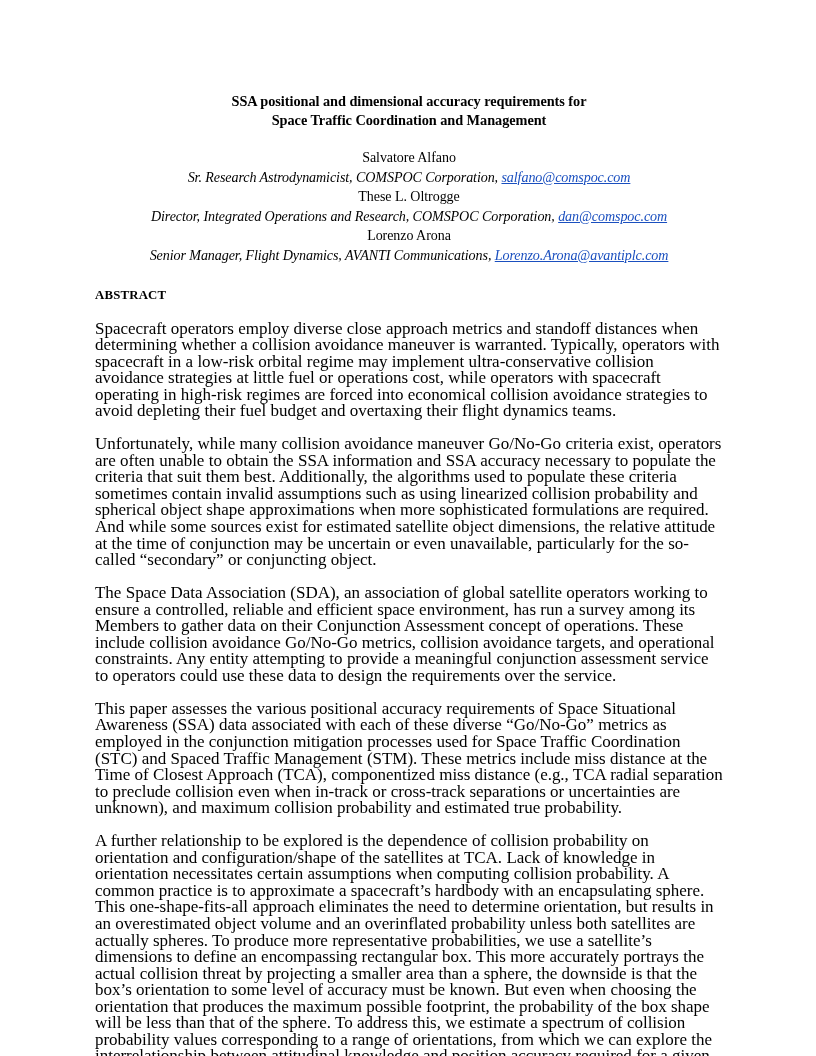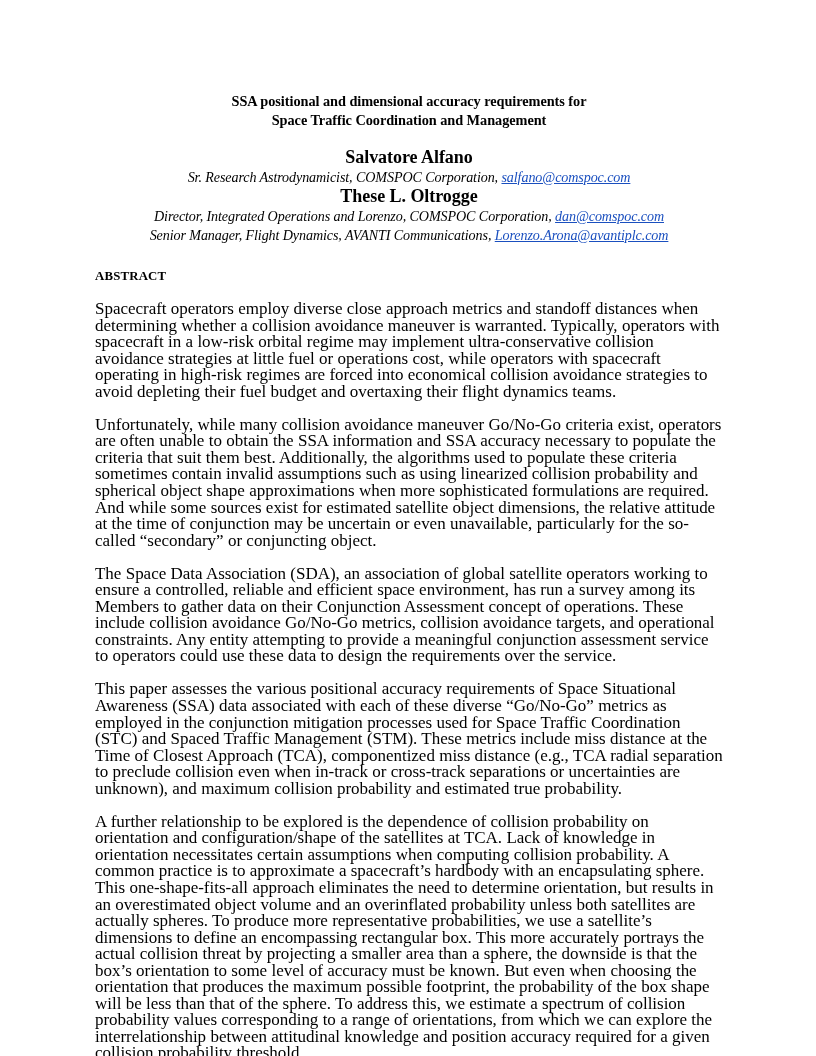--- a/index.html
+++ b/index.html
@@ -38,22 +38,22 @@
     letter-spacing: -0.05px;
   }
   .title-line { display: block; }
 
   
   .authors {
     margin-top: 18px;
     text-align: center;
   }
   .author-name {
-    font-weight: bold;
-    font-size: 18px;
+    font-weight: normal;
+    font-size: 14px;
     line-height: 19.5px;
     letter-spacing: -0.05px;
   }
   .author-affil {
     font-style: italic;
     font-size: 14.1px;
     line-height: 19.5px;
     letter-spacing: -0.1px;
     white-space: nowrap;
   }
@@ -97,22 +97,23 @@
       <span class="title-line">SSA positional and dimensional accuracy requirements for</span>
       <span class="title-line">Space Traffic Coordination and Management</span>
     </div>
 
     <div class="authors">
 
       <div class="author-name">Salvatore Alfano</div>
       <div class="author-affil"><span>Sr. Research Astrodynamicist, COMSPOC Corporation, </span><a class="email-link" href="#">salfano@comspoc.com</a></div>
 
       <div class="author-name">These L. Oltrogge</div>
-      <div class="author-affil"><span>Director, Integrated Operations and Lorenzo, COMSPOC Corporation, </span><a class="email-link" href="#">dan@comspoc.com</a></div>
+      <div class="author-affil"><span>Director, Integrated Operations and Research, COMSPOC Corporation, </span><a class="email-link" href="#">dan@comspoc.com</a></div>
 
+      <div class="author-name">Lorenzo Arona</div>
       <div class="author-affil"><span>Senior Manager, Flight Dynamics, AVANTI Communications, </span><a class="email-link" href="#">Lorenzo.Arona@avantiplc.com</a></div>
 
     </div>
 
     <div class="abstract-heading">ABSTRACT</div>
 
     <div class="body-text">
       <p class="para">Spacecraft operators employ diverse close approach metrics and standoff distances when determining whether a collision avoidance maneuver is warranted.  Typically, operators with spacecraft in a low-risk orbital regime may implement ultra-conservative collision avoidance strategies at little fuel or operations cost, while operators with spacecraft operating in high-risk regimes are forced into economical collision avoidance strategies to avoid depleting their fuel budget and overtaxing their flight dynamics teams.</p>
       <p class="para">Unfortunately, while many collision avoidance maneuver Go/No-Go criteria exist, operators are often unable to obtain the SSA information and SSA accuracy necessary to populate the criteria that suit them best.  Additionally, the algorithms used to populate these criteria sometimes contain invalid assumptions such as using linearized collision probability and spherical object shape approximations when more sophisticated formulations are required.  And while some sources exist for estimated satellite object dimensions, the relative attitude at the time of conjunction may be uncertain or even unavailable, particularly for the so-called “secondary” or conjuncting object.</p>
       <p class="para">The Space Data Association (SDA), an association of global satellite operators working to ensure a controlled, reliable and efficient space environment, has run a survey among its Members to gather data on their Conjunction Assessment concept of operations. These include collision avoidance Go/No-Go metrics, collision avoidance targets, and operational constraints. Any entity attempting to provide a meaningful conjunction assessment service to operators could use these data to design the requirements over the service.</p>

